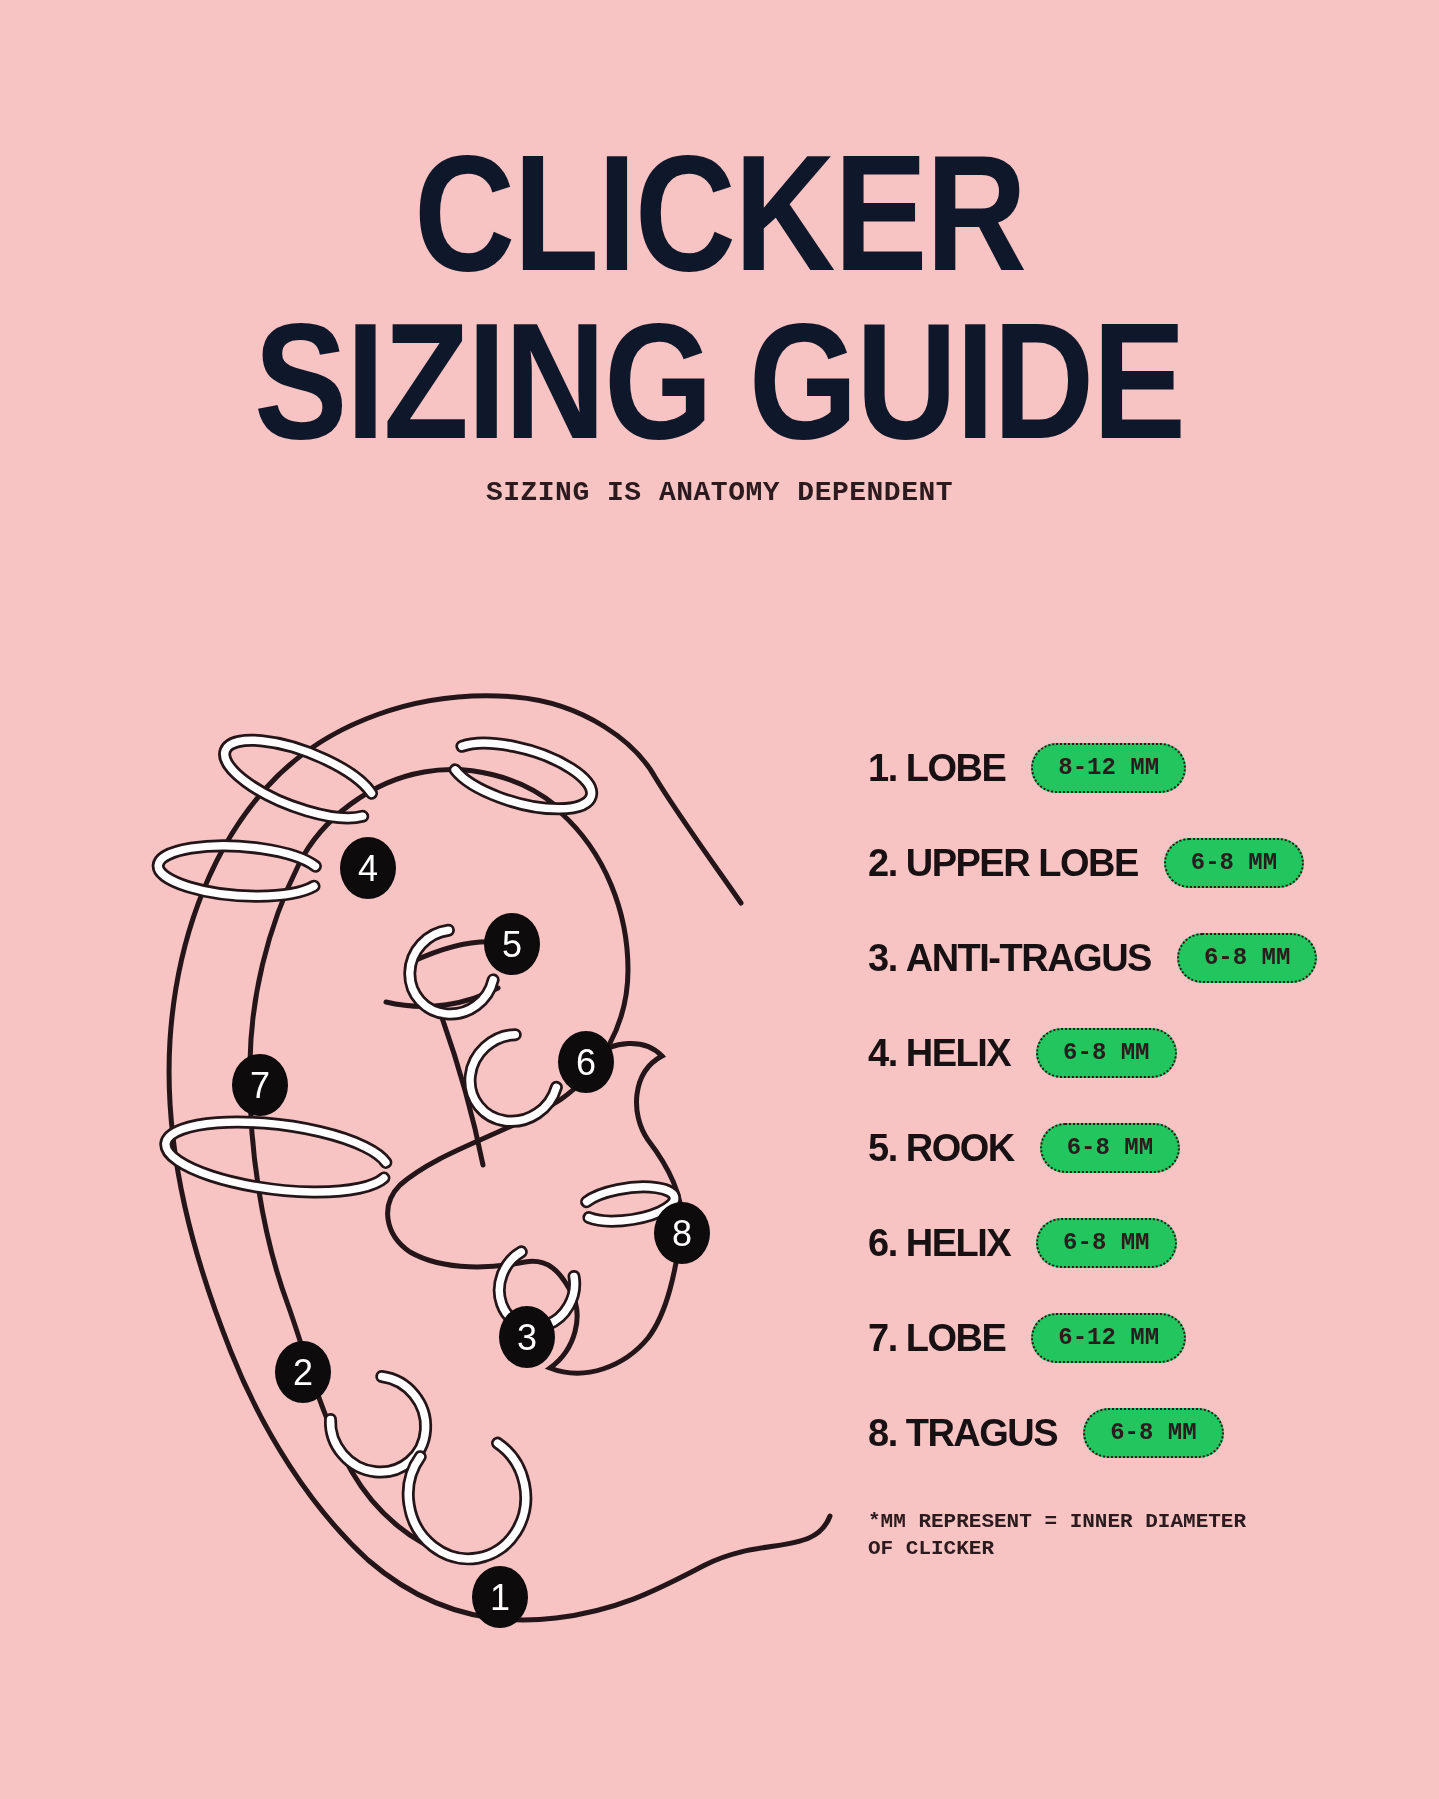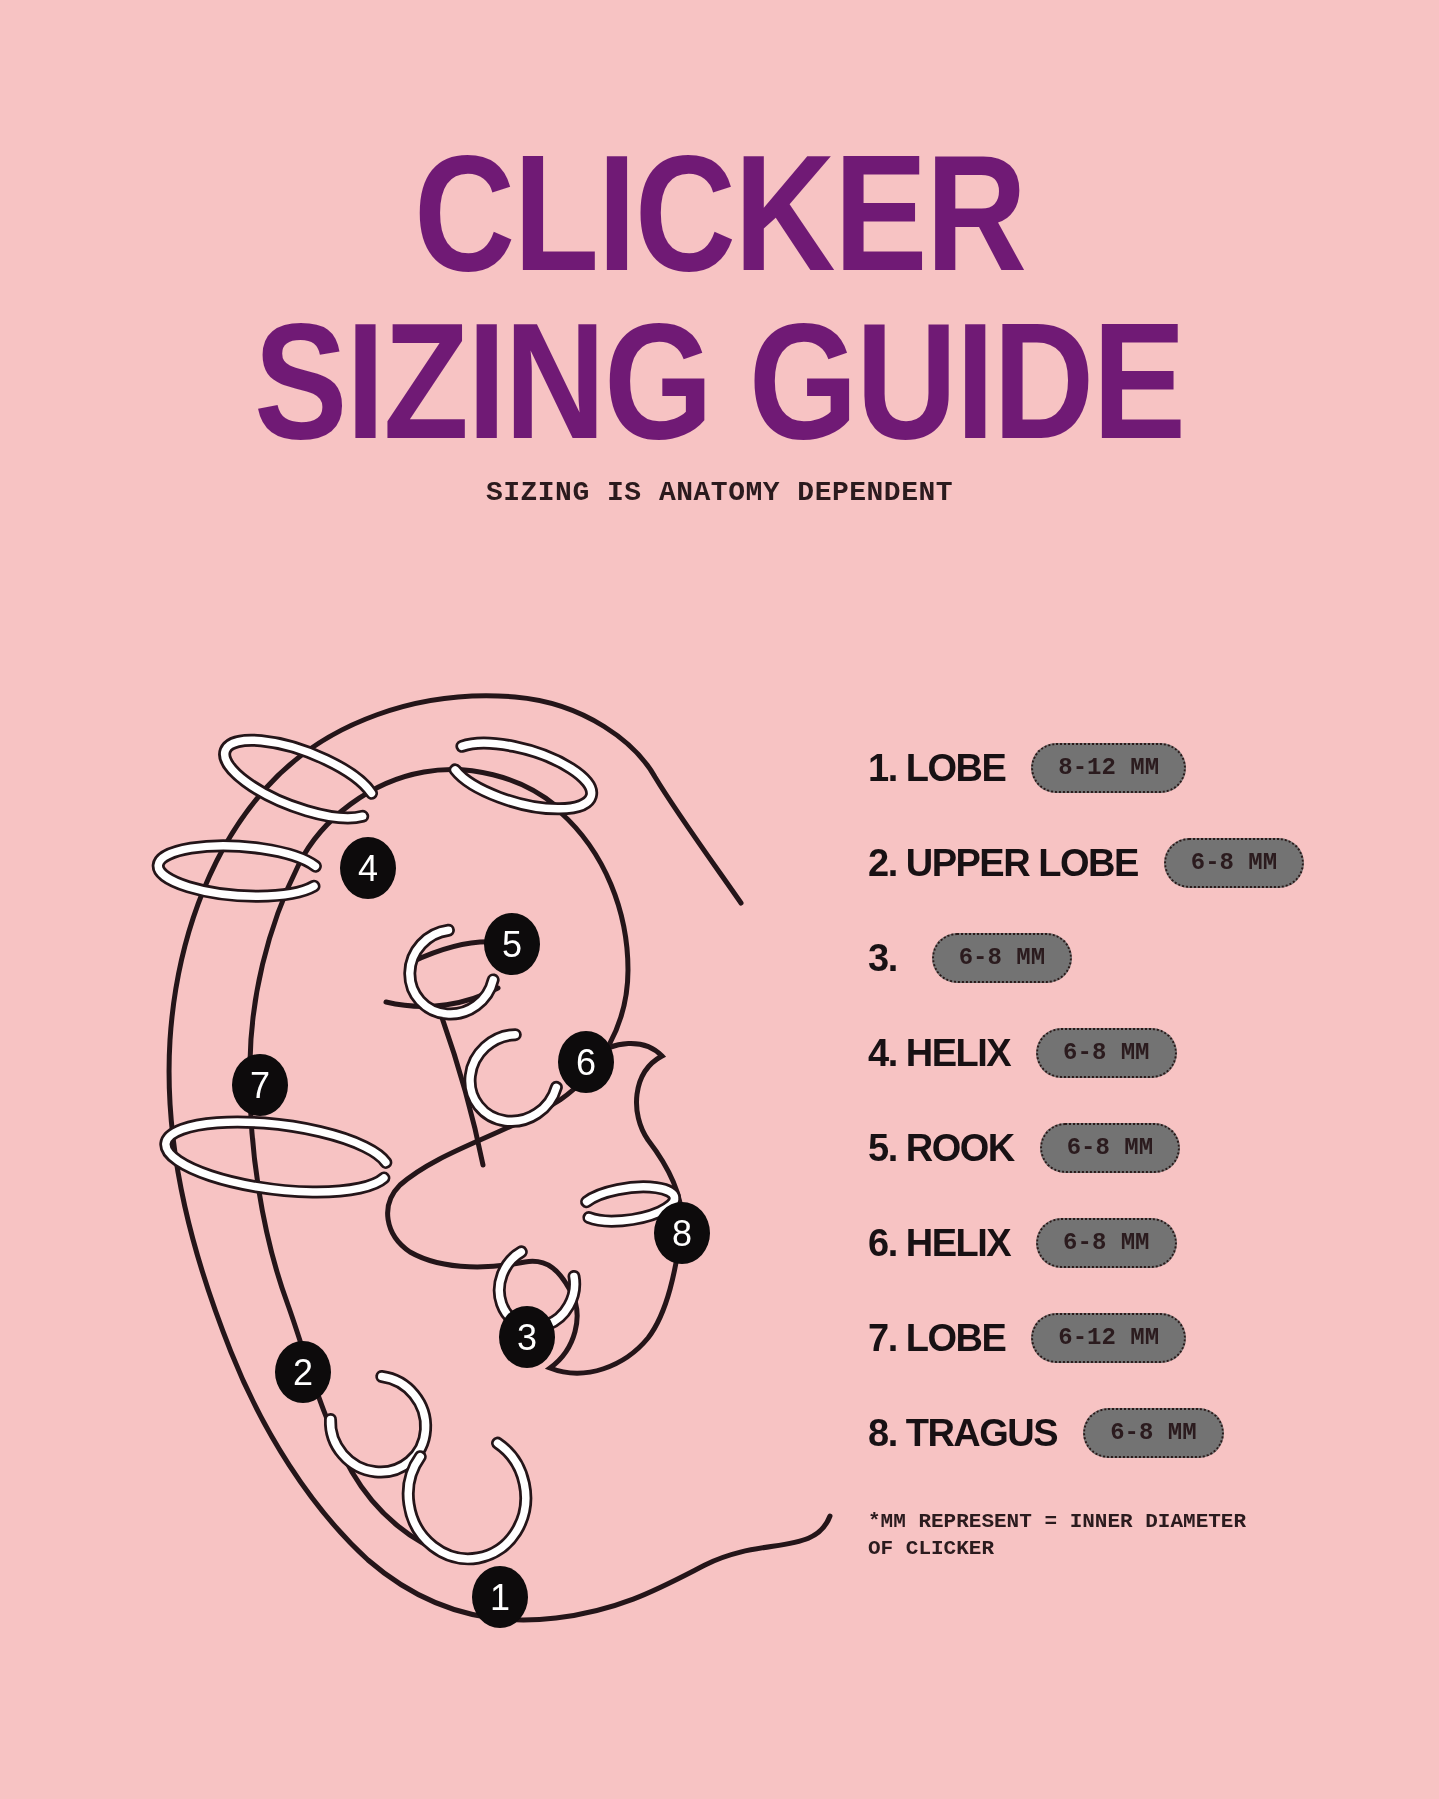--- a/index.html
+++ b/index.html
@@ -9,40 +9,40 @@
     background:#f7c3c3;
     font-family:"Liberation Sans", sans-serif;
     color:#181114;
     overflow:hidden;
   }
   
   .title{
     position:absolute;top:129px;left:0;right:0;
     text-align:center;
     font-size:165px;line-height:168px;font-weight:bold;
-    letter-spacing:-2px;color:#701a75;
+    letter-spacing:-2px;color:#0f172a;
   }
   .title .tline{display:inline-block;transform:scaleX(0.85);transform-origin:50% 50%;white-space:nowrap;}
   .subtitle{
     position:absolute;top:479px;left:0;right:0;
     text-align:center;
     font-family:"Liberation Mono", monospace;
     font-size:28px;line-height:28px;font-weight:bold;
     letter-spacing:0.5px;color:#2b1b1e;
   }
   
   .legend{position:absolute;left:868px;top:743px;}
   .legend-row{display:flex;align-items:center;height:50px;margin-bottom:45px;}
   .legend-num,.legend-label{
     font-weight:bold;font-size:38px;letter-spacing:-1.5px;color:#181114;white-space:nowrap;
   }
   .legend-num{margin-right:9px;}
   .size-pill{
     margin-left:26px;
-    background:#737373;
+    background:#22c55e;
     border:2px dotted #2a1a1a;
     border-radius:27px;
     padding:9px 25px 10px 25px;
     font-family:"Liberation Mono", monospace;
     font-size:24px;font-weight:bold;color:#2b1b1e;
     white-space:nowrap;
   }
   
   .footnote{
     position:absolute;left:868px;top:1508px;
@@ -171,20 +171,21 @@
     <span class="legend-label">LOBE</span>
     <span class="size-pill">8-12 MM</span>
   </div>
   <div class="legend-row">
     <span class="legend-num">2.</span>
     <span class="legend-label">UPPER LOBE</span>
     <span class="size-pill">6-8 MM</span>
   </div>
   <div class="legend-row">
     <span class="legend-num">3.</span>
+    <span class="legend-label">ANTI-TRAGUS</span>
     <span class="size-pill">6-8 MM</span>
   </div>
   <div class="legend-row">
     <span class="legend-num">4.</span>
     <span class="legend-label">HELIX</span>
     <span class="size-pill">6-8 MM</span>
   </div>
   <div class="legend-row">
     <span class="legend-num">5.</span>
     <span class="legend-label">ROOK</span>

